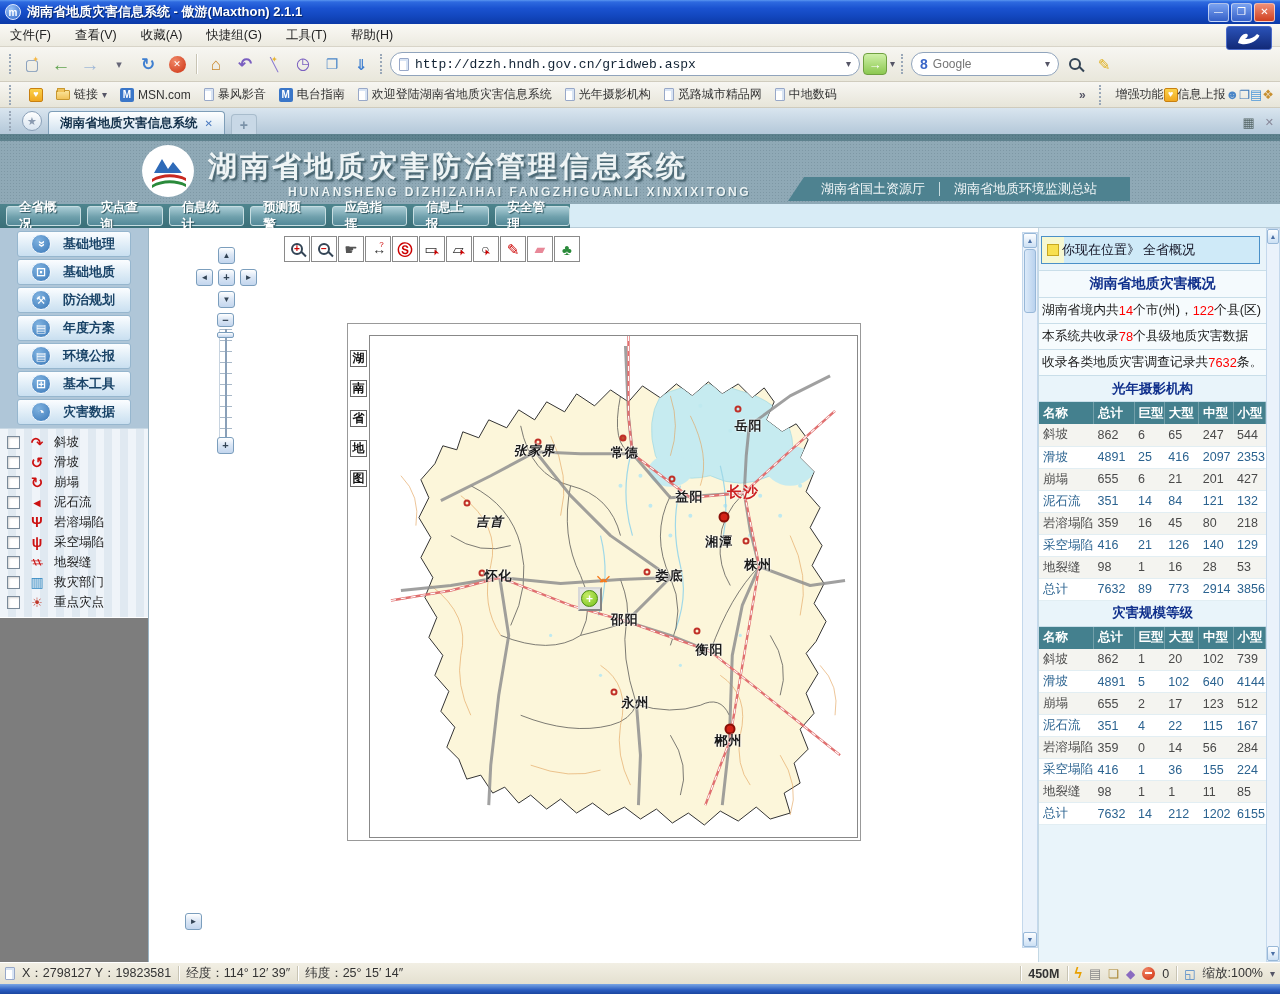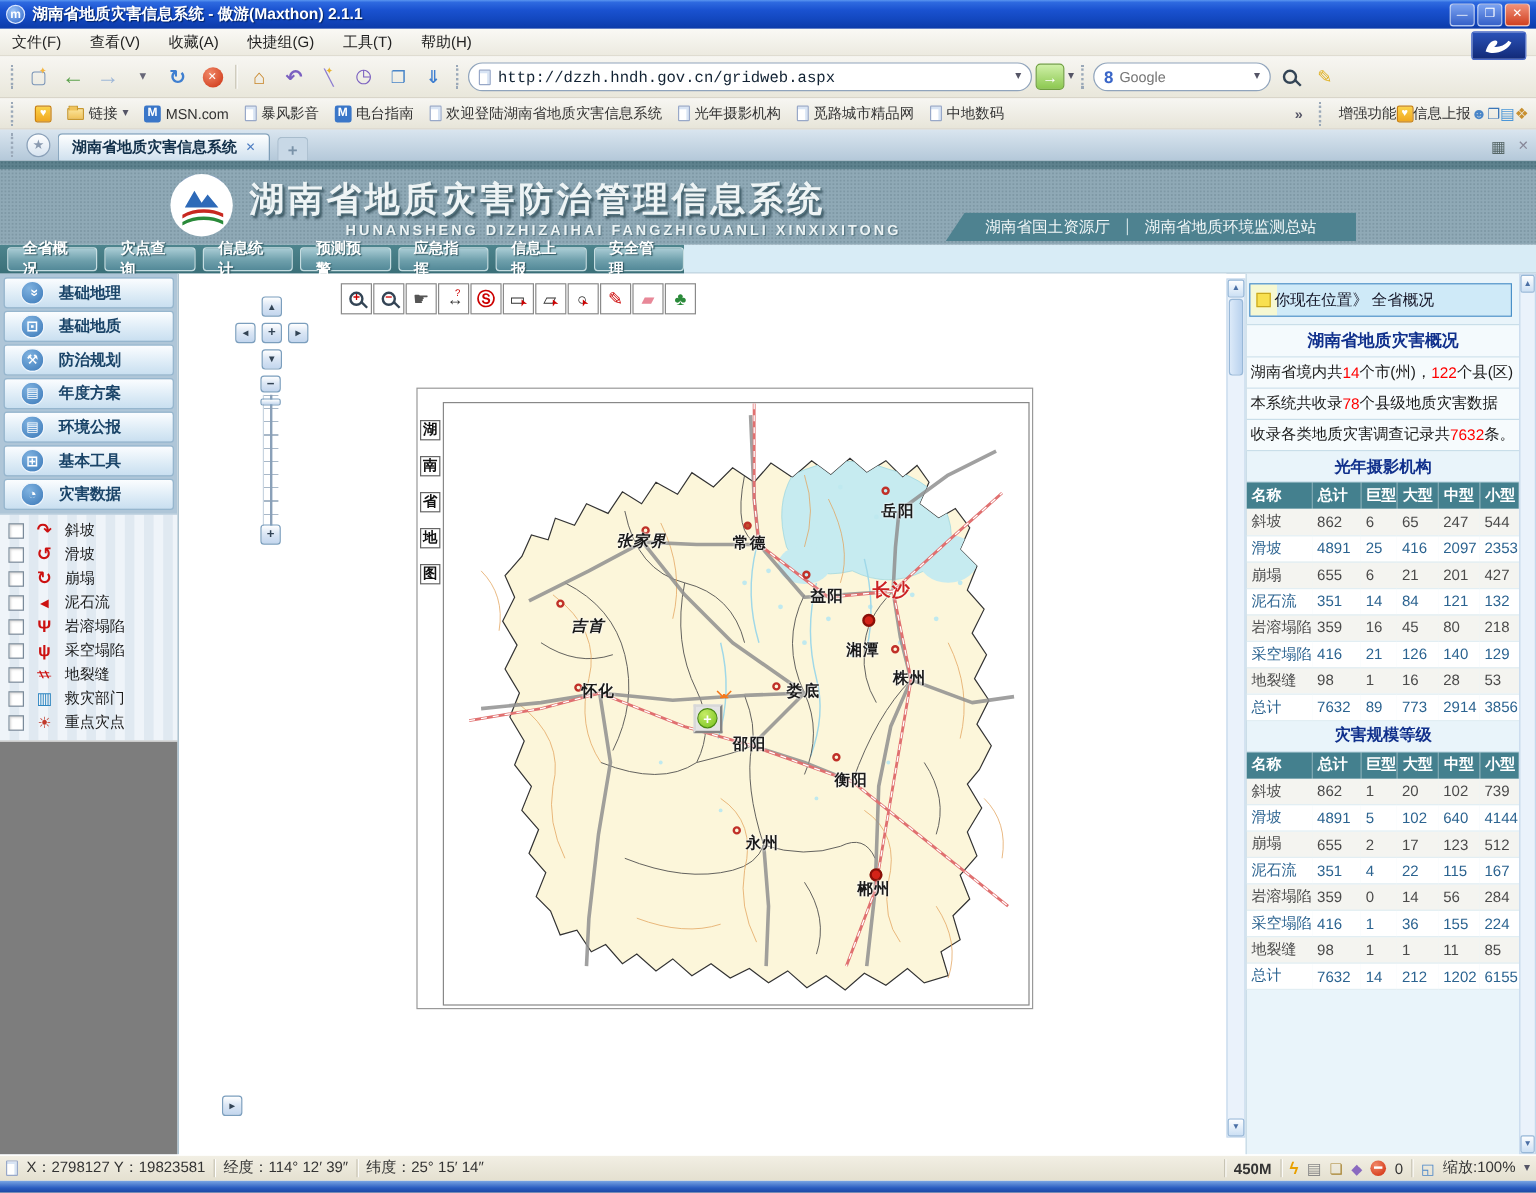--- a/index.html
+++ b/index.html
@@ -51,21 +51,21 @@
 .navteal{position:absolute;left:0;top:0;width:570px;height:24px;background:linear-gradient(#4E858E,#3A6F78);display:flex;align-items:center;padding-left:6px;gap:6px}
 .navbtn{height:20px;padding:0 12px;background:linear-gradient(#A9CCD5,#6FA0AC 55%,#538998);border:1px solid #C6DDE1;border-radius:3px;color:#fff;font-size:12.5px;font-weight:bold;display:flex;align-items:center;text-shadow:1px 1px 1px #2A525C}
 .userinfo{position:absolute;right:16px;top:0;height:24px;display:flex;align-items:center;gap:3px;font-size:13px;color:#333}
 .uorange{color:#F06800;font-weight:bold}
 .ured{color:#F03000;font-weight:bold}
 .ulink{color:#E6791F;font-weight:bold}
 .ulink.u{text-decoration:underline}
 
 
 .sidebar{position:absolute;left:0;top:228px;width:148px;height:734px;background:#AFC6D8;display:flex;flex-direction:column}
-.sections{padding:3px 3px 1px}
+.sections{padding:3px 17px 1px}
 .secbtn{height:26px;margin-bottom:2px;background:linear-gradient(#FBFDFF,#DCEBF6 60%,#C9DFF0);border:1px solid #96B6CE;border-radius:3px;display:flex;align-items:center;gap:12px;padding-left:13px}
 .secicon{width:20px;height:20px;border-radius:50%;background:radial-gradient(circle at 35% 30%,#7FB2E0,#3A78B8);border:1px solid #F0F6FC;display:flex;align-items:center;justify-content:center;flex:0 0 20px}
 .secicon .icon{color:#fff;font-size:11px;font-weight:bold}
 .seclabel{font-size:13px;font-weight:bold;color:#1A4468}
 .layers{background:linear-gradient(90deg,#EFF4F9 0 8px,#E0E9F1 8px 16px);background-size:16px 100%;padding:3px 0 5px;border-top:1px solid #C8D8E4}
 .layerrow{height:20px;display:flex;align-items:center;gap:7px;padding-left:7px}
 .cb{width:13px;height:13px;background:#fff;border:1px solid #7A8A9A;box-shadow:inset 1px 1px 2px rgba(0,0,0,.18);appearance:none}
 .layicon{width:20px;text-align:center;font-size:14px;font-weight:bold;line-height:14px}
 .laylabel{font-size:12.5px;color:#1A1A1A}
 .sidegray{flex:1;background:#7D7D7D;border-top:1px solid #fff}

